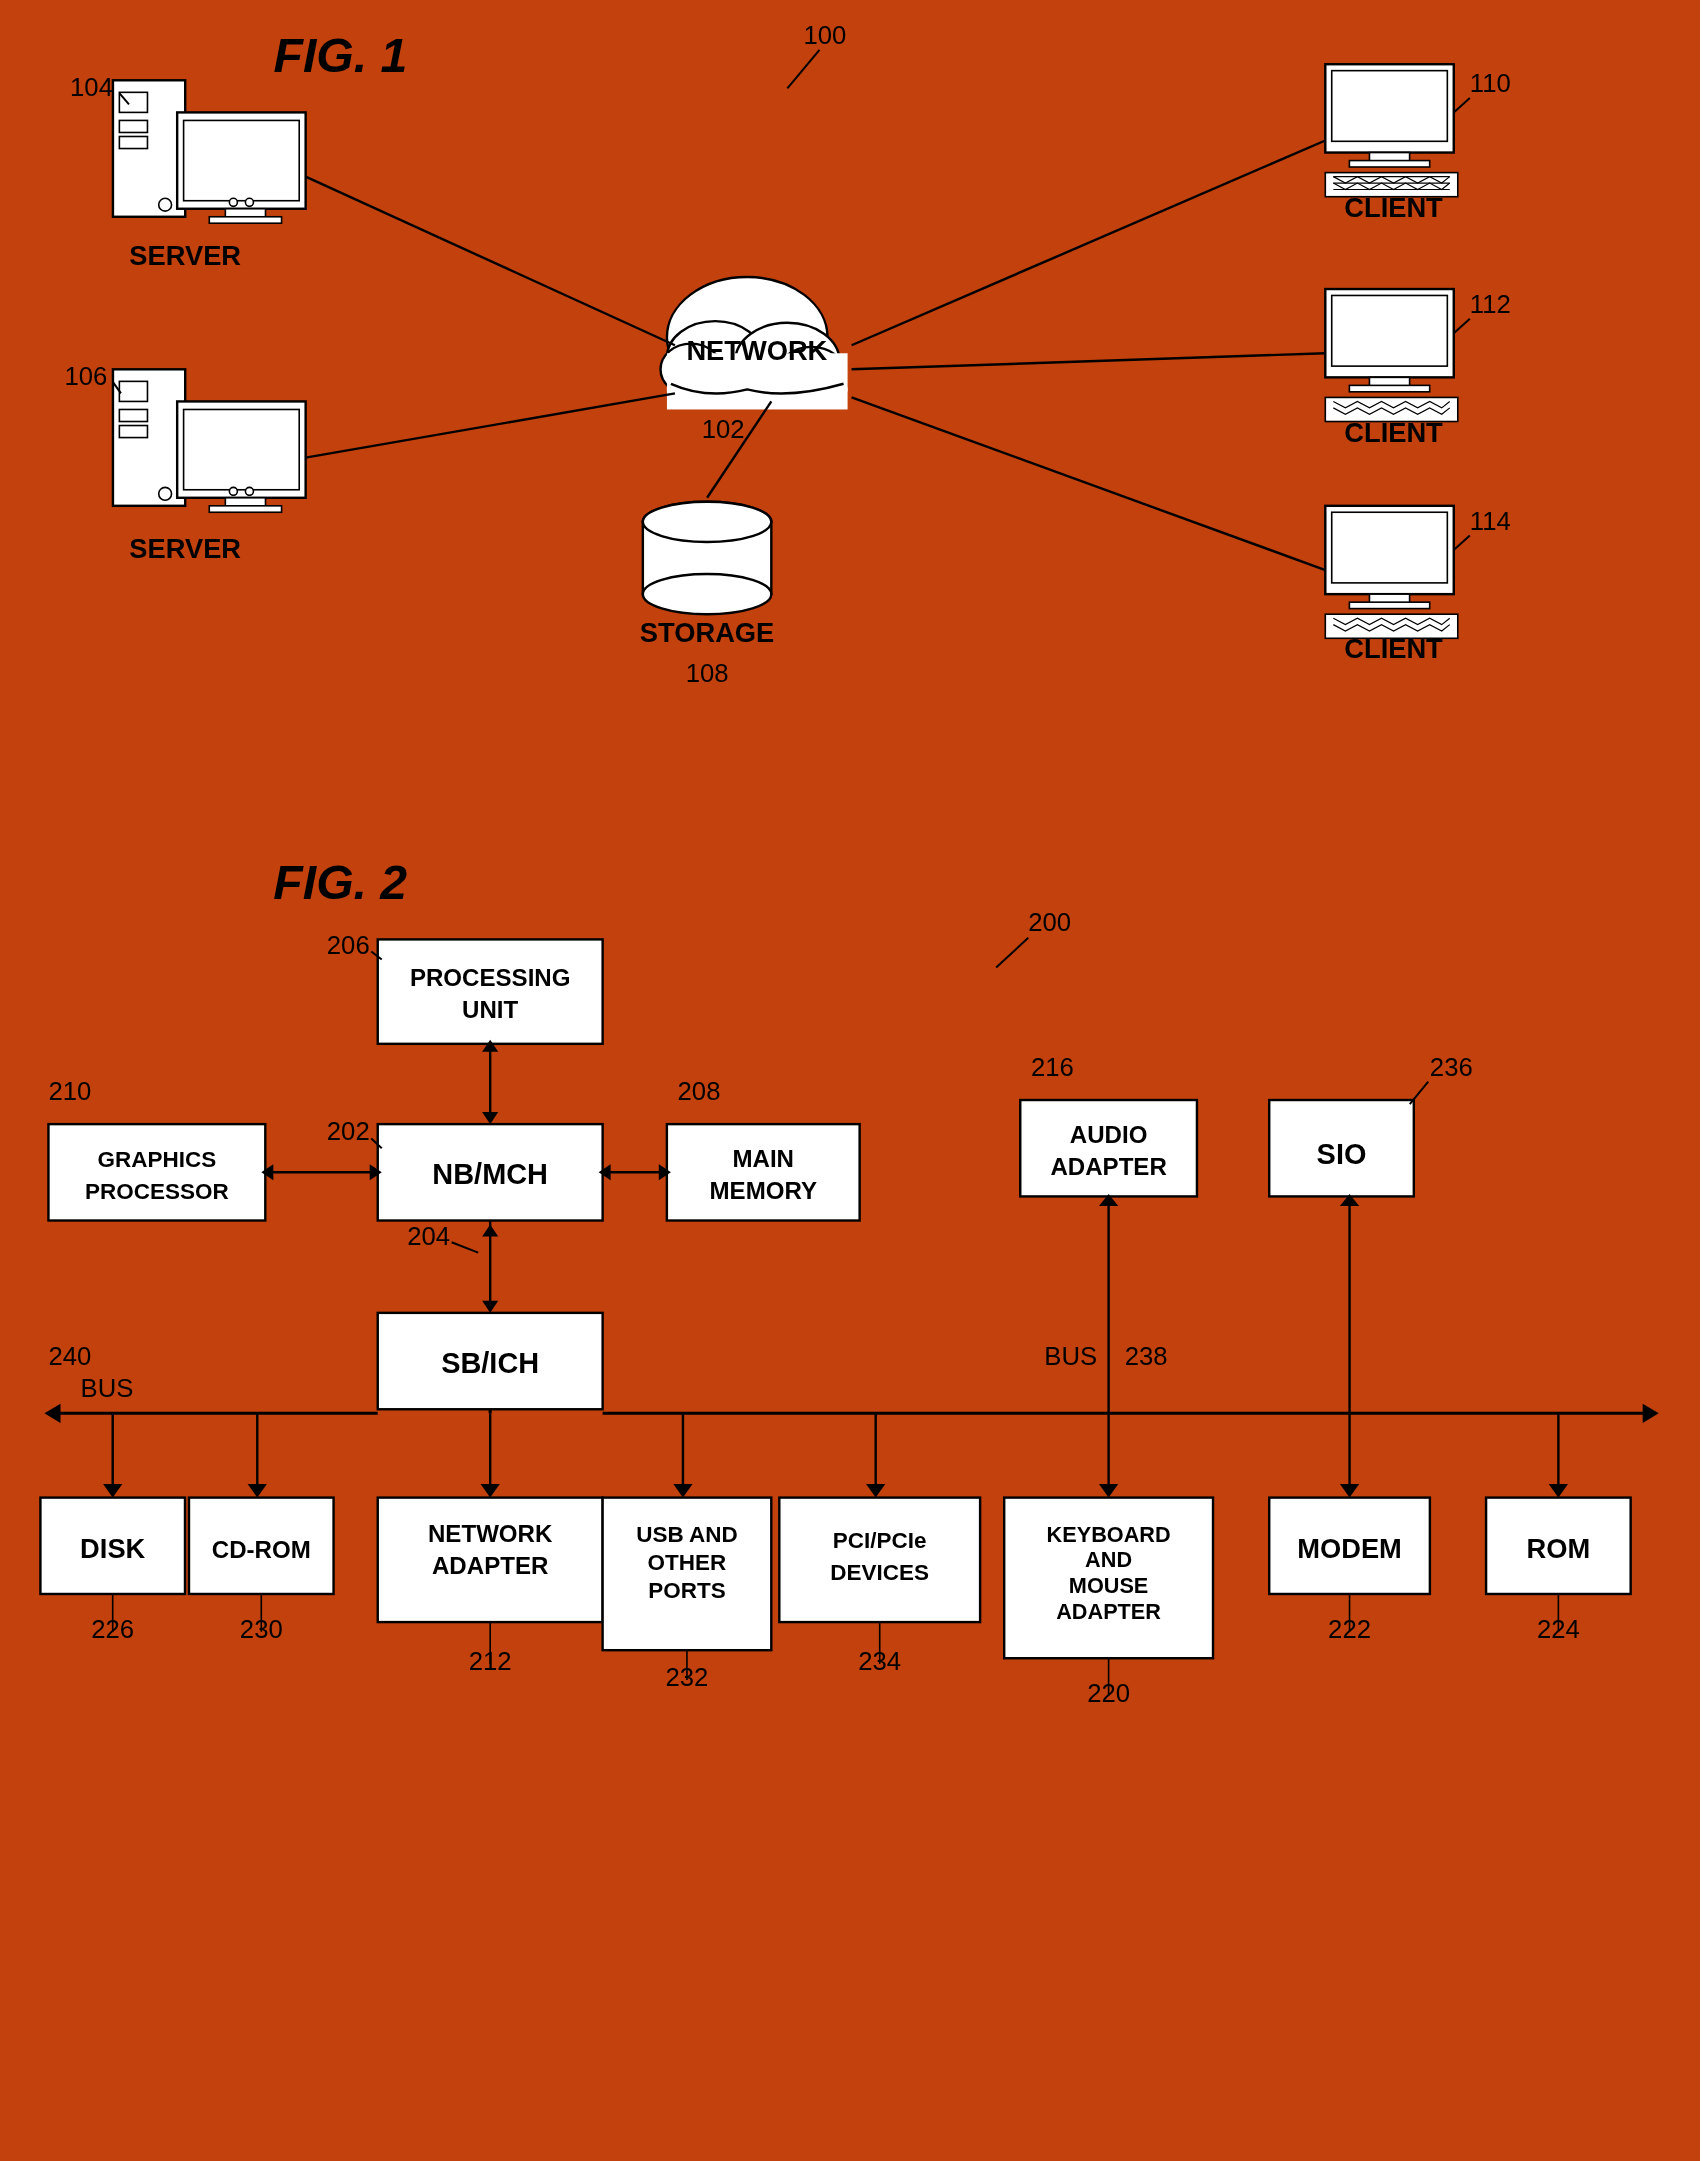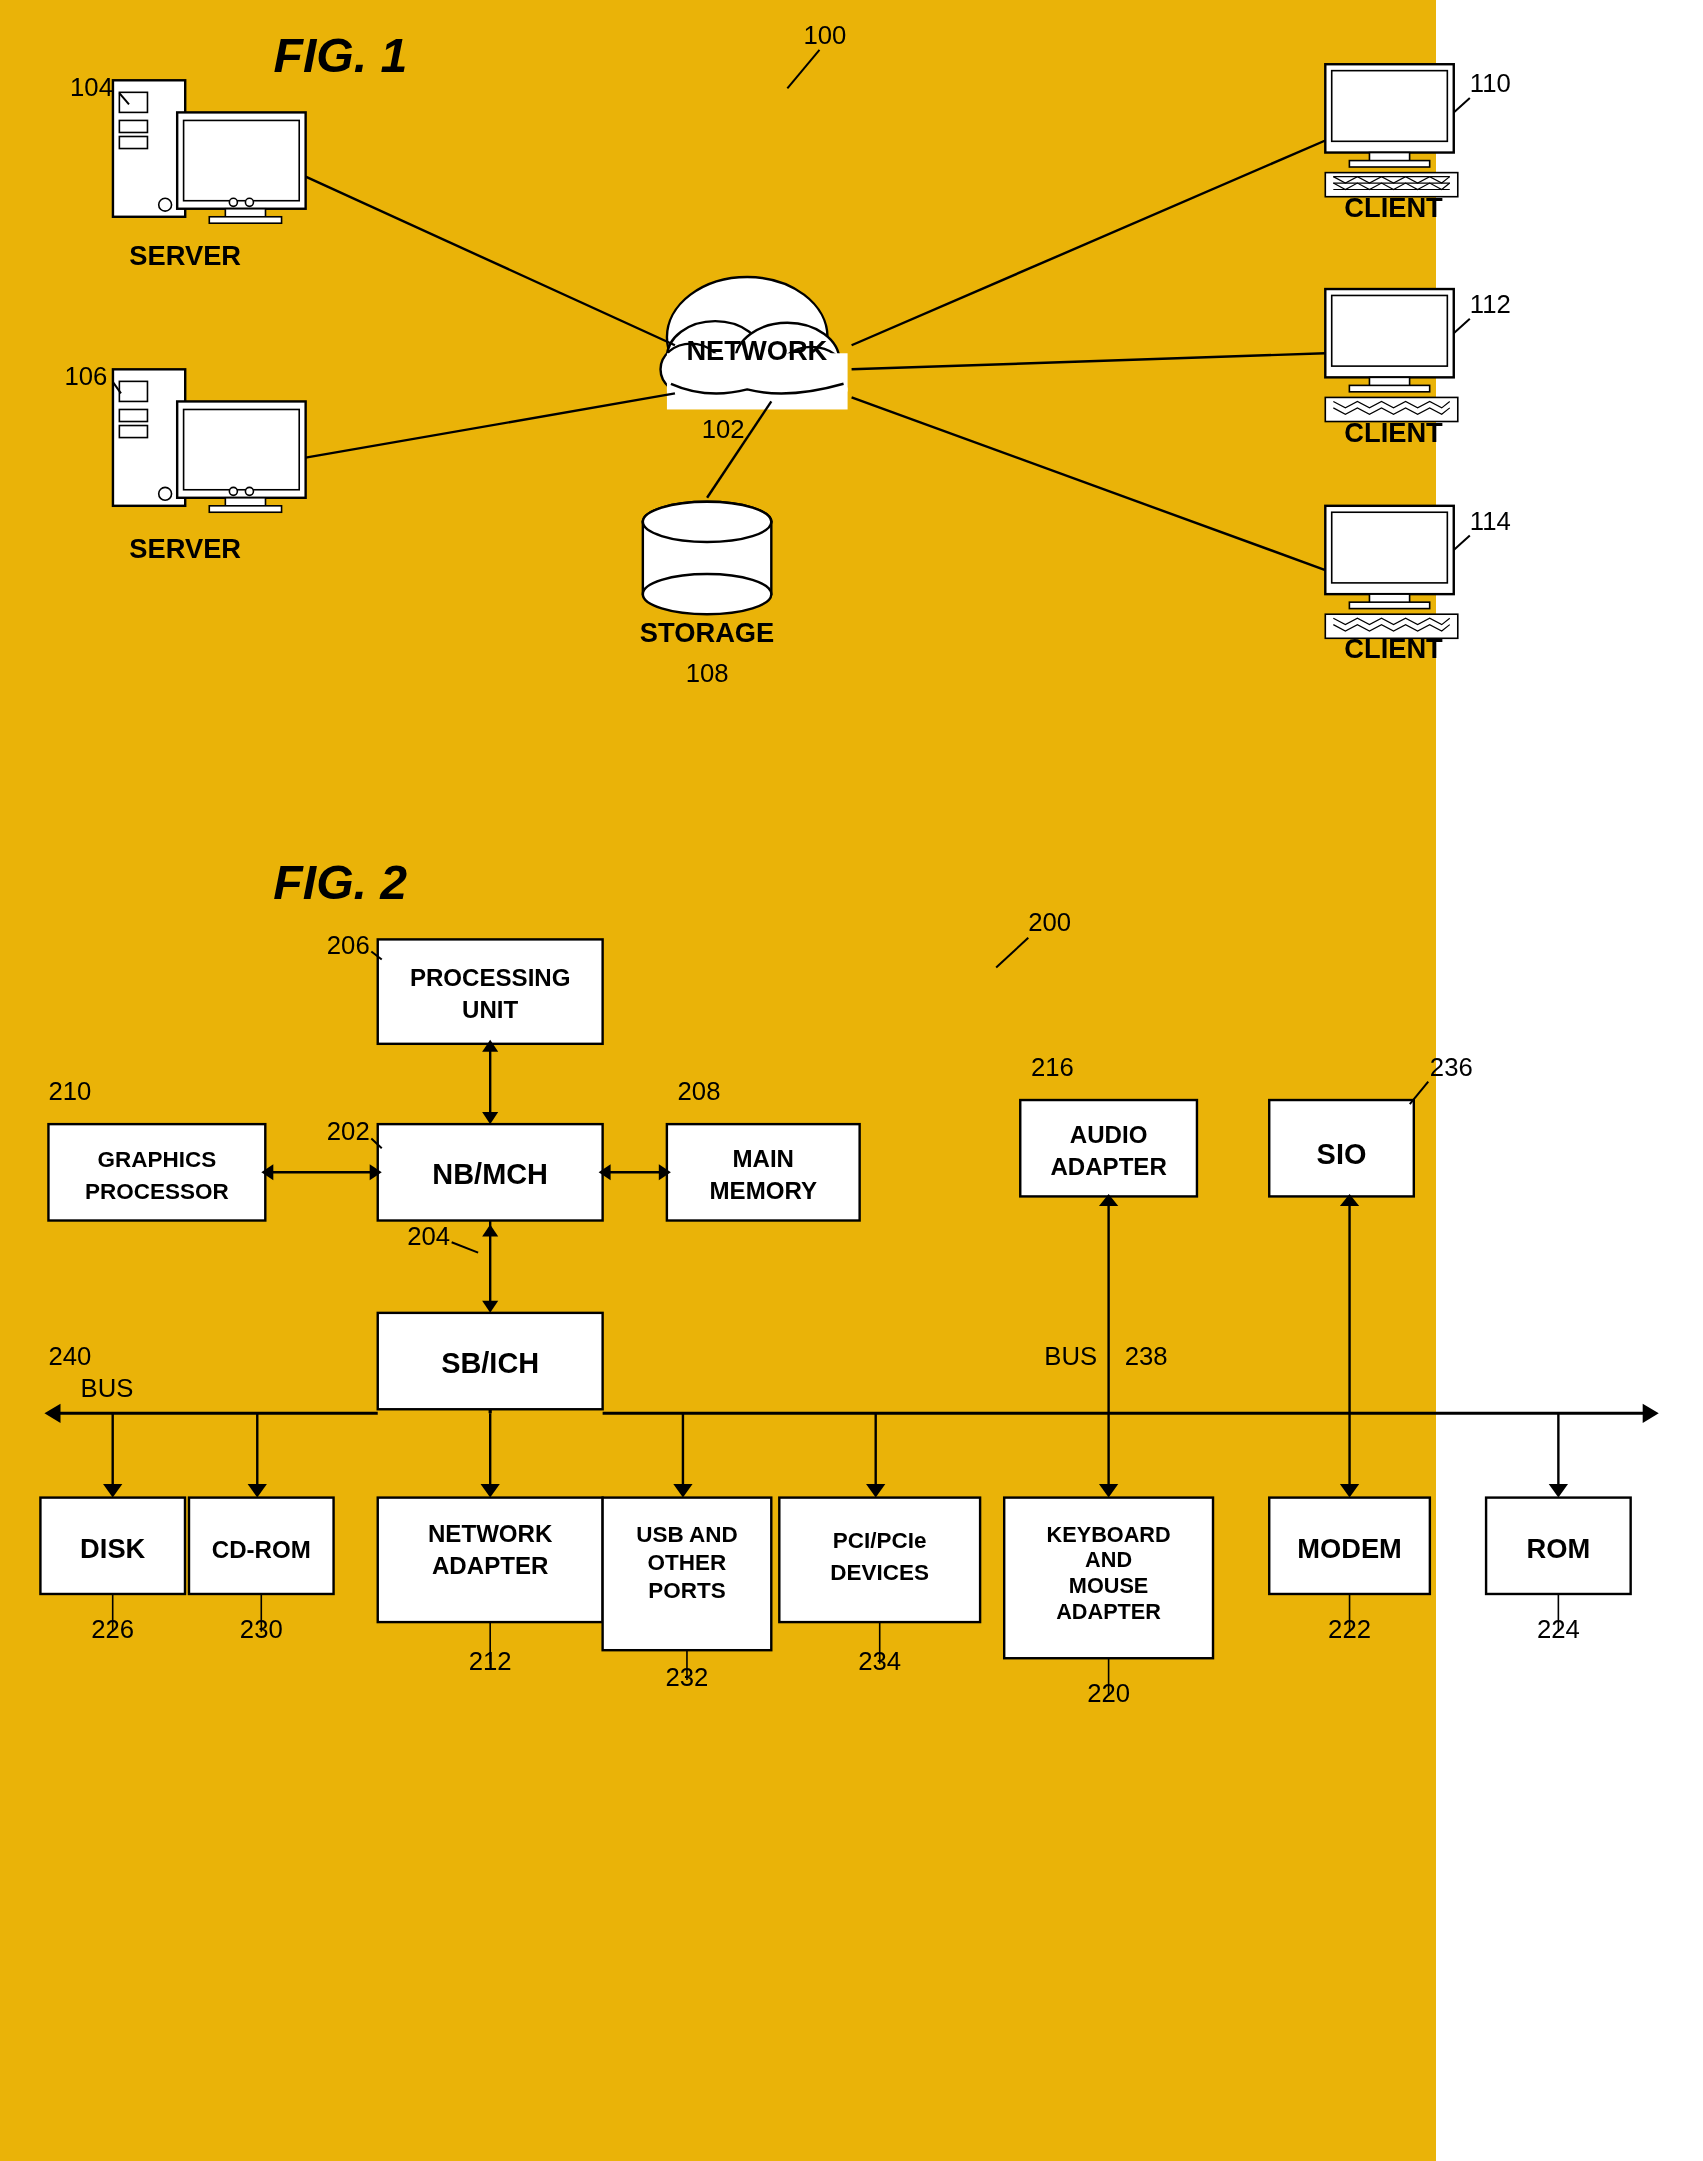--- a/index.html
+++ b/index.html
@@ -6,24 +6,24 @@
     body {
       background: #ffffff;
       font-family: Arial, sans-serif;
       width: 1704px;
       min-height: 2161px;
       position: relative;
       overflow: hidden;
     }
 
     .page {
-      width: 1436px;
+      width: 1700px;
       height: 2161px;
       position: relative;
-      background: #eab308;
+      background: #c2410c;
       padding-left: 16px;
     }
   </style>
 </head>
 <body>
 
 <div class="page">
 
   <svg style="position:absolute; top:0; left:0; width:1704px; height:835px;" viewBox="0 0 2121 1040">
 

